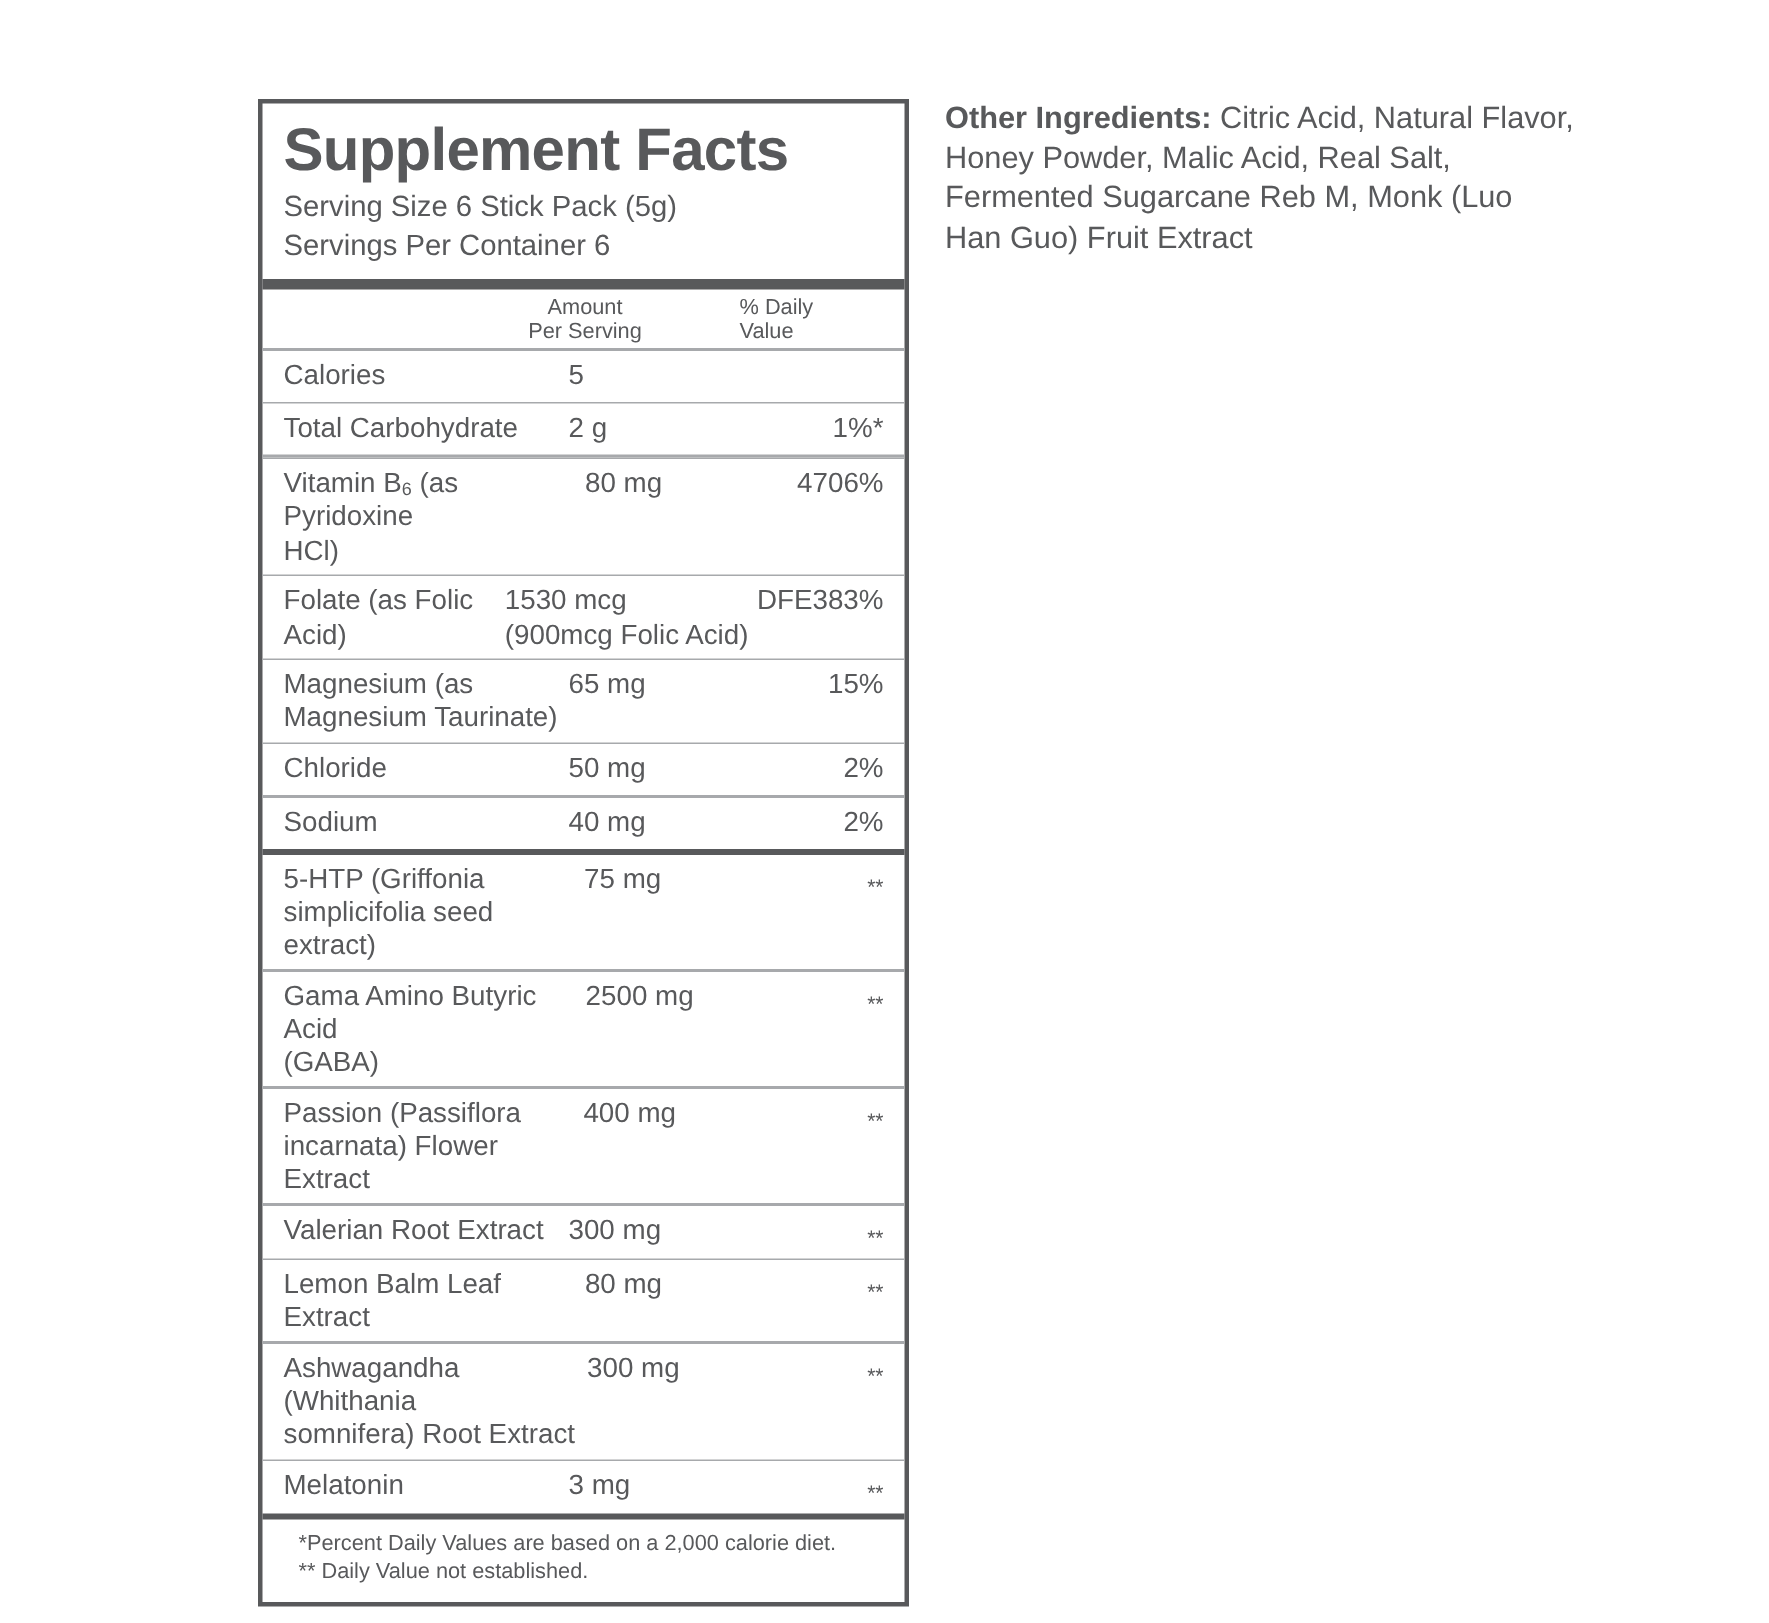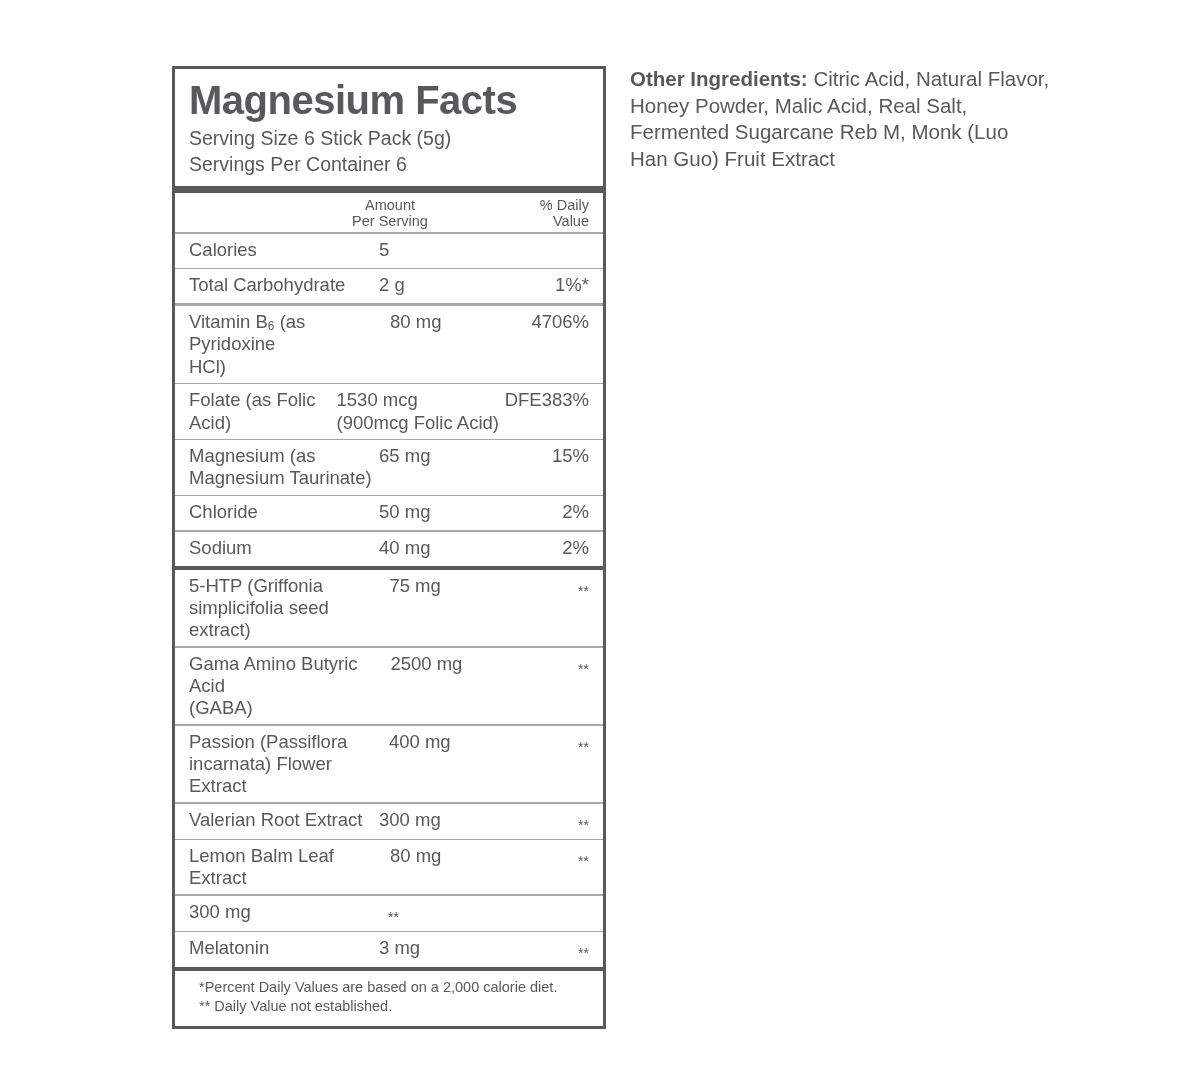--- a/index.html
+++ b/index.html
@@ -71,21 +71,20 @@
     line-height: 1.12;
     gap: 39px;
   }
   .hdr .spacer { flex: 1 1 auto; }
   .hdr .amt {
     width: 128px;
     text-align: center;
   }
   .hdr .dv {
     width: 96px;
-    text-align: right;
   }
 
   
   .row {
     display: flex;
     align-items: flex-start;
     padding: 5px 14px 5px 14px;
     font-size: 18.5px;
     color: #58595b;
     line-height: 1.2;
@@ -146,21 +145,21 @@
   #other b {
     font-weight: bold;
   }
 </style>
 </head>
 <body>
 
 <div id="panel">
 
   <div class="pad">
-    <div class="sf-title">Magnesium Facts</div>
+    <div class="sf-title">Supplement Facts</div>
     <div class="serving">Serving Size 6 Stick Pack (5g)</div>
     <div class="serving">Servings Per Container 6</div>
   </div>
 
   <div class="rule-thick"></div>
 
   <div class="hdr">
     <div class="spacer"></div>
     <div class="amt">
       <span class="sub">Amount</span>
@@ -273,20 +272,24 @@
   <div class="rule-thin"></div>
 
   <div class="row">
     <div class="name">Lemon Balm Leaf Extract</div>
     <div class="amount">80 mg</div>
     <div class="daily stars">**</div>
   </div>
   <div class="rule-thin"></div>
 
   <div class="row">
+    <div class="name">
+      <span>Ashwagandha (Whithania</span>
+      <span class="sub">somnifera) Root Extract</span>
+    </div>
     <div class="amount">300 mg</div>
     <div class="daily stars">**</div>
   </div>
   <div class="rule-thin"></div>
 
   <div class="row">
     <div class="name">Melatonin</div>
     <div class="amount">3 mg</div>
     <div class="daily stars">**</div>
   </div>

